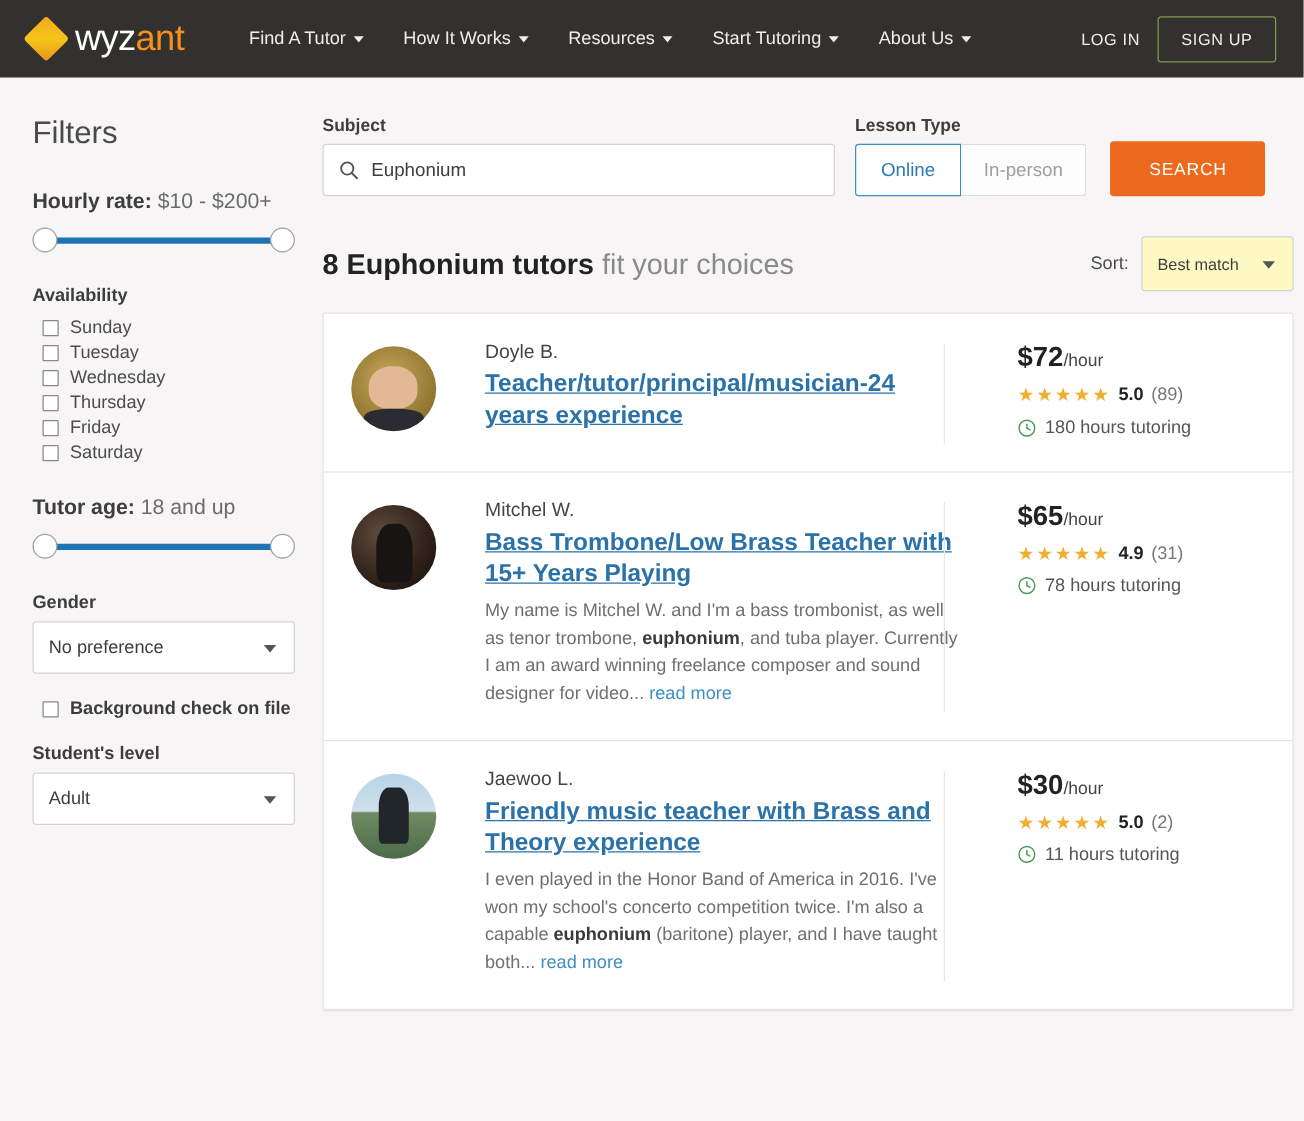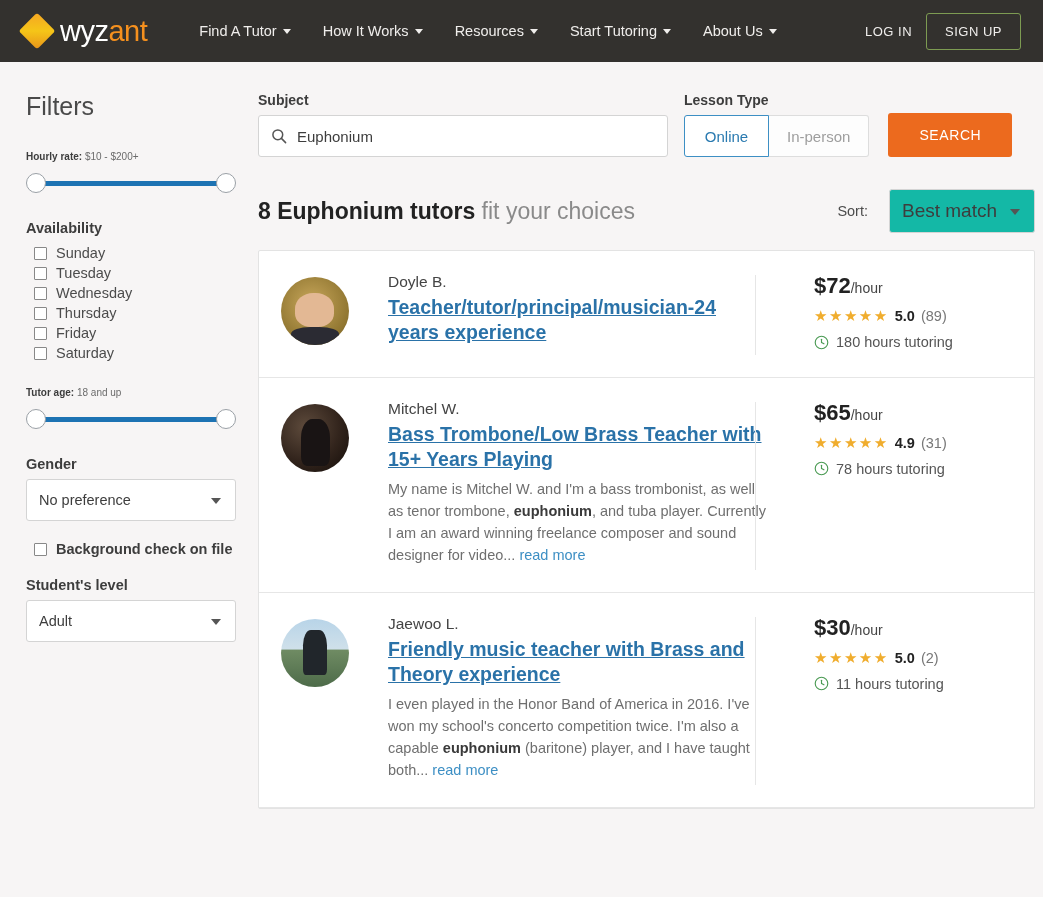--- a/index.html
+++ b/index.html
@@ -64,21 +64,21 @@
 
   
   .page { display: flex; padding: 30px 0 0 0; }
 
   
   .sidebar { width: 258px; padding: 0 22px 0 26px; flex: none; }
   .filters-title {
     font-size: 25px; font-weight: 400; color: #4a4a4a; margin-bottom: 30px;
   }
   .filter-label {
-    font-size: 10px; font-weight: bold; color: #3d3d3d; margin-bottom: 10px;
+    font-size: 17px; font-weight: bold; color: #3d3d3d; margin-bottom: 10px;
   }
   .filter-label .val { font-weight: normal; color: #6b6b6b; }
 
   .slider { position: relative; height: 22px; margin-bottom: 26px; }
   .slider-track {
     position: absolute; top: 9px; left: 10px; right: 10px;
     height: 5px; background: #1d73b3; border-radius: 3px;
   }
   .slider-handle {
     position: absolute; top: 1px; width: 20px; height: 20px;
@@ -157,27 +157,27 @@
     font-size: 14px; letter-spacing: 0.6px; font-family: inherit;
     cursor: pointer;
   }
 
   .results-bar {
     display: flex; align-items: center; justify-content: space-between;
     margin: 32px 0 17px 0;
   }
   .results-title { font-size: 23px; color: #8a8a8a; font-weight: 400; }
   .results-title b { color: #222; font-weight: bold; }
-  .sort-wrap { display: flex; align-items: center; gap: 21px; }
+  .sort-wrap { display: flex; align-items: center; gap: 10px; }
   .sort-label { font-size: 14.5px; color: #4c4c4c; }
   .sort-select {
-    position: relative; width: 146px; height: 44px; background: #14b8a6;
+    position: relative; width: 122px; height: 44px; background: #fef9c3;
     border: 1px solid #d4d4d4; border-radius: 3px;
     display: flex; align-items: center; padding: 0 12px;
-    font-size: 19px; color: #3d3d3d; cursor: pointer;
+    font-size: 13px; color: #3d3d3d; cursor: pointer;
   }
 
   
   .results-list {
     background: #ffffff; border: 1px solid #e3e3e3; border-radius: 2px;
   }
   .tutor-card {
     display: flex; padding: 22px 24px 26px 22px;
     border-bottom: 1px solid #e6e6e6; position: relative;
   }

